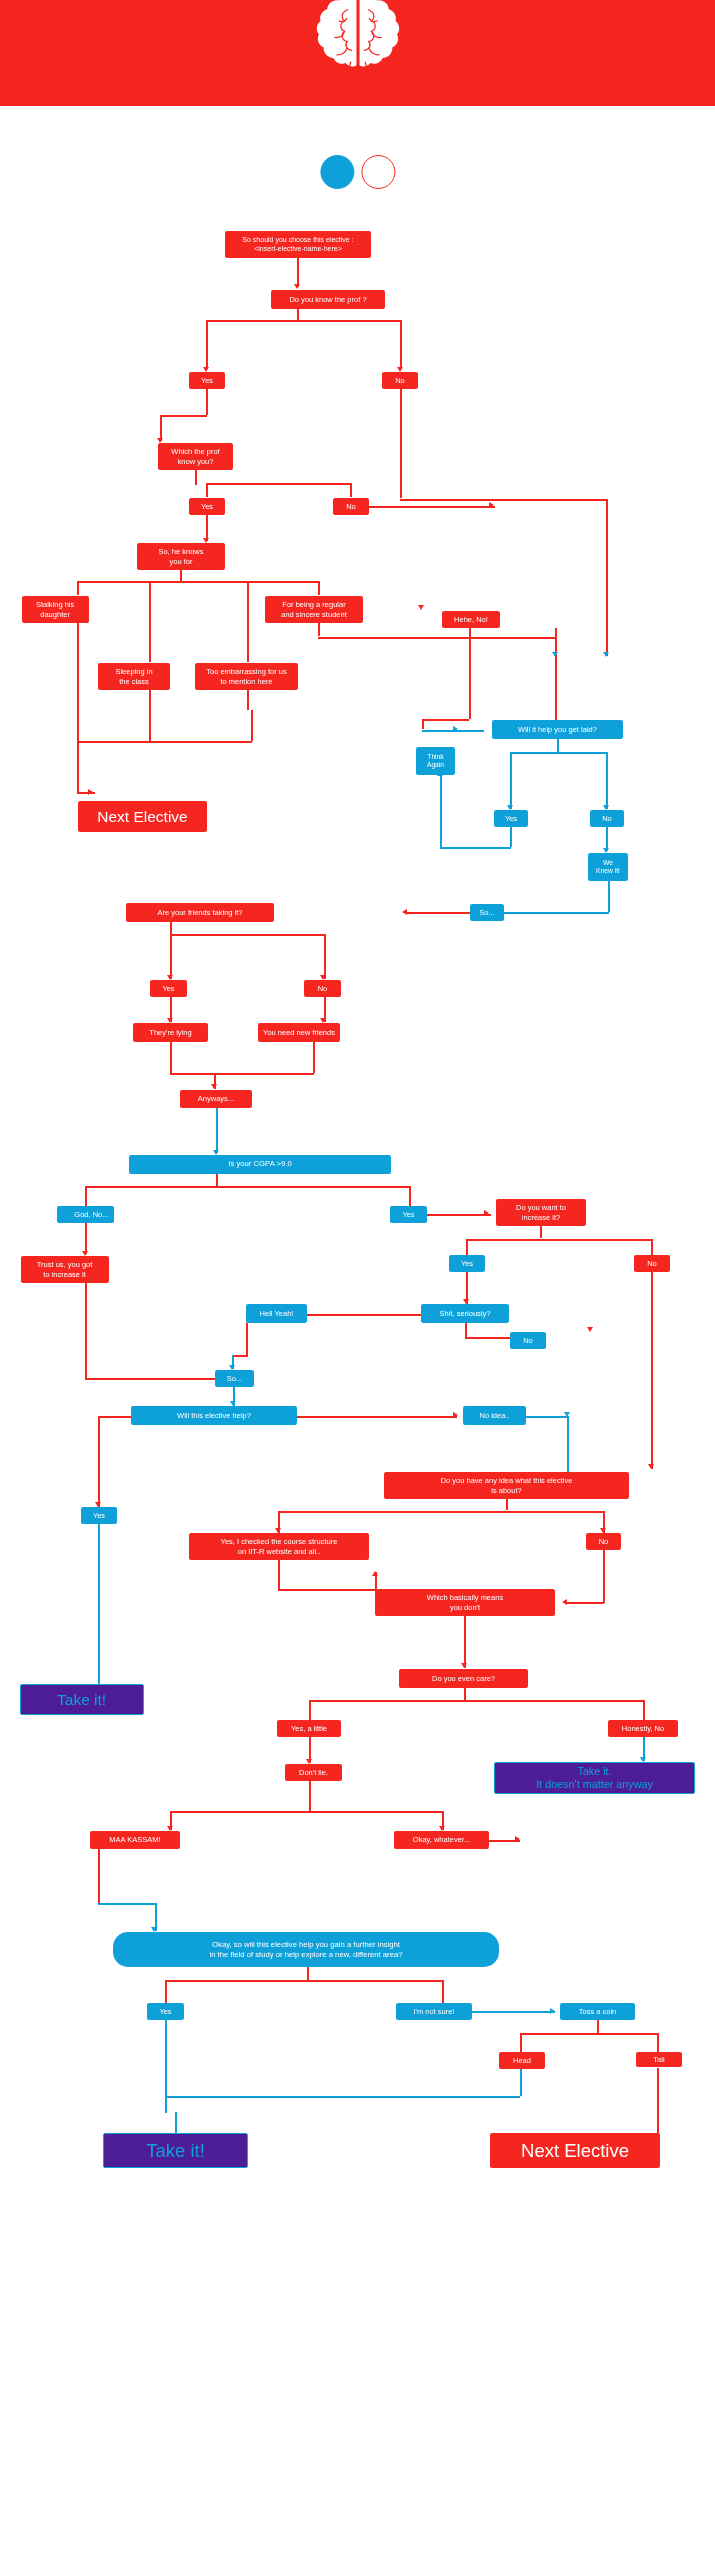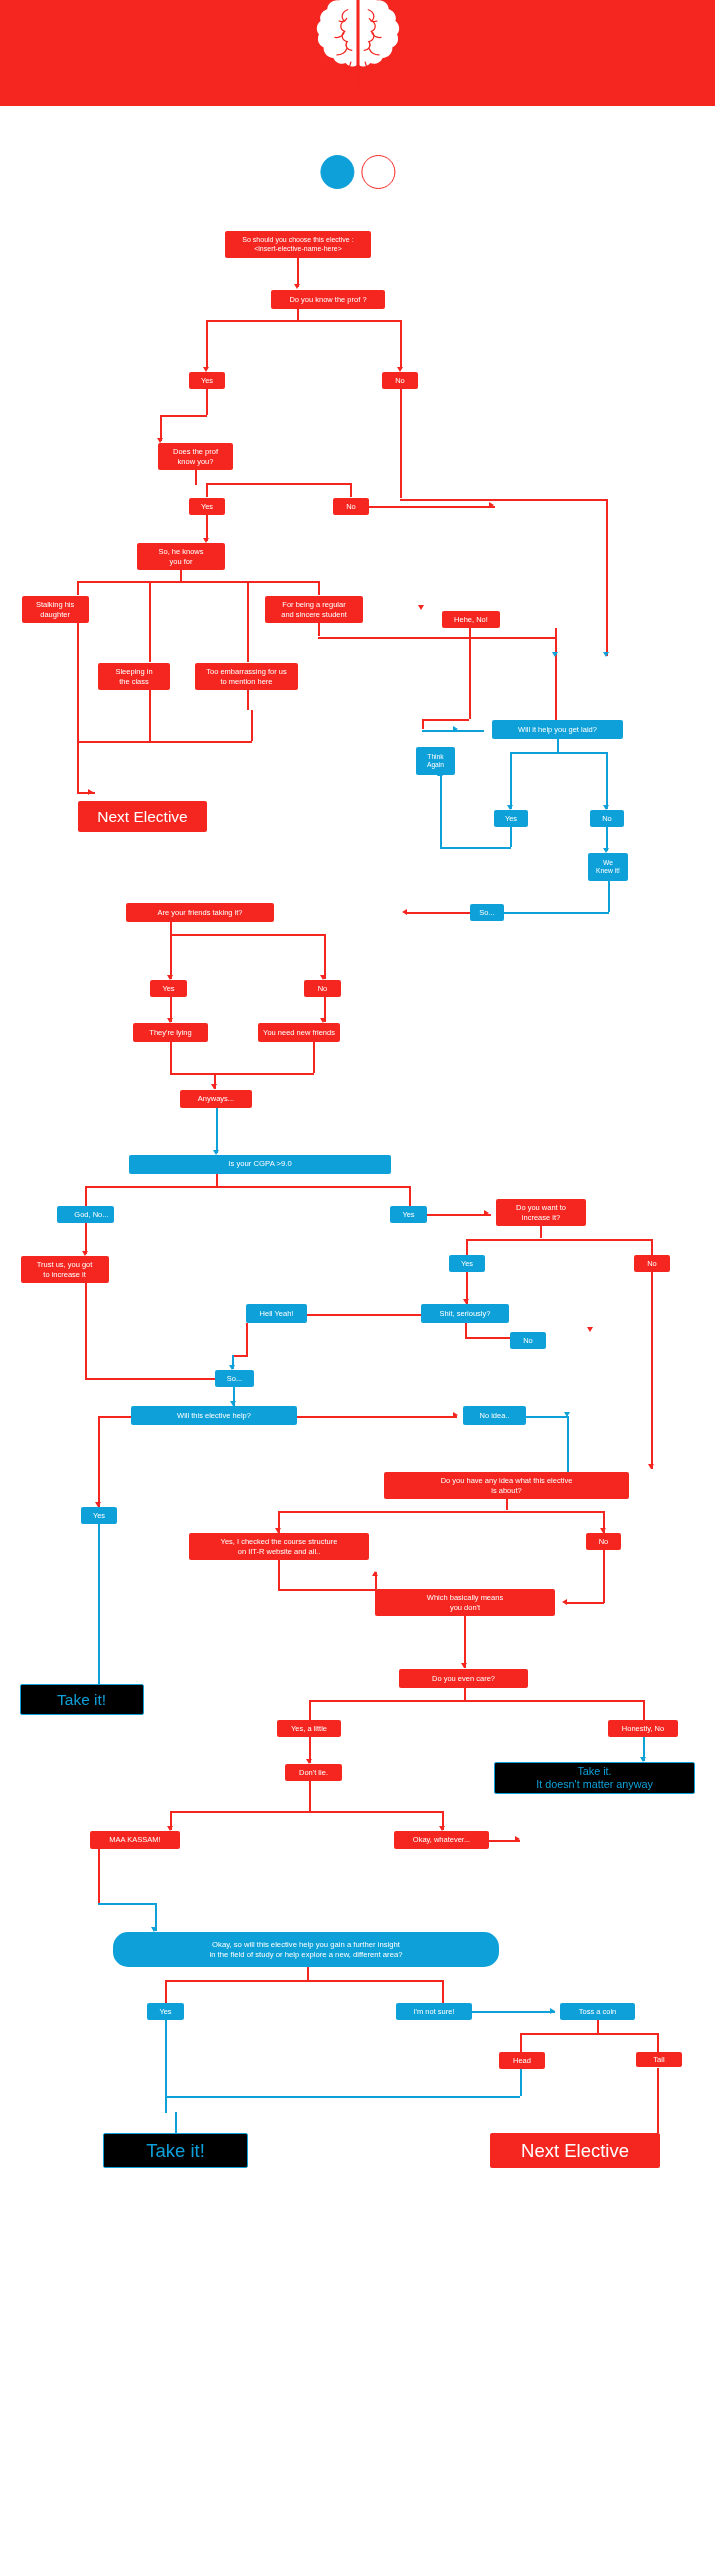--- a/index.html
+++ b/index.html
@@ -17,21 +17,21 @@
   .legend .dot.blue{background:#0ea0d8;border:1.5px solid #0ea0d8;}
   .legend .dot.white{background:#ffffff;border:1.5px solid #f5251f;}
 
   
   .node{position:absolute;box-sizing:border-box;color:#ffffff;border-radius:2.1px;
         display:flex;align-items:center;justify-content:center;text-align:center;
         font-size:7.5px;line-height:1.25;padding:3.1px 4.1px;z-index:3;}
   .red{background:#f5251f;}
   .blue{background:#0ea0d8;}
   .big{font-size:15.5px;font-weight:500;padding:5.2px 8.2px;}
-  .outline-blue{background:#000000;border:1.5px solid #0ea0d8;color:#0ea0d8;}
+  .outline-blue{background:#4c1d95;border:1.5px solid #0ea0d8;color:#0ea0d8;}
 
   
   .ln{position:absolute;background:#f5251f;z-index:1;}
   .ln.b{background:#0ea0d8;}
   .ln.h{height:1.5px;}
   .ln.v{width:1.5px;}
   .arw{position:absolute;width:0;height:0;z-index:2;}
   .arw.d{border-left:3.6px solid transparent;border-right:3.6px solid transparent;border-top:5.2px solid #f5251f;}
   .arw.db{border-left:3.6px solid transparent;border-right:3.6px solid transparent;border-top:5.2px solid #0ea0d8;}
   .arw.r{border-top:3.6px solid transparent;border-bottom:3.6px solid transparent;border-left:5.2px solid #f5251f;}
@@ -83,21 +83,21 @@
   <div class="arw d" style="left:203px;top:367px;"></div>
   <div class="arw d" style="left:397px;top:367px;"></div>
 
   <div class="node red" style="left:189px;top:372px;width:36px;height:16.5px;">Yes</div>
   <div class="node red" style="left:382px;top:372px;width:36px;height:16.5px;">No</div>
 
   <div class="ln v" style="left:206px;top:388px;height:27px;"></div>
   <div class="ln h" style="left:160px;top:415px;width:47px;"></div>
   <div class="ln v" style="left:160px;top:415px;height:26px;"></div>
   <div class="arw d" style="left:157px;top:438px;"></div>
-  <div class="node red" style="left:158px;top:443px;width:75px;height:27px;white-space:pre-line;">Does the prof
+  <div class="node red" style="left:158px;top:443px;width:75px;height:27px;white-space:pre-line;">Which the prof
 know you?</div>
 
   <div class="ln v" style="left:400px;top:388px;height:110px;"></div>
   <div class="ln h" style="left:400px;top:499px;width:208px;"></div>
   <div class="ln v" style="left:606px;top:499px;height:157px;"></div>
   <div class="arw db" style="left:603px;top:652px;"></div>
 
   <div class="ln v" style="left:195px;top:470px;height:13.4px;"></div>
   <div class="ln h" style="left:206px;top:483px;width:144px;"></div>
   <div class="ln v" style="left:206px;top:483px;height:14.4px;"></div>

